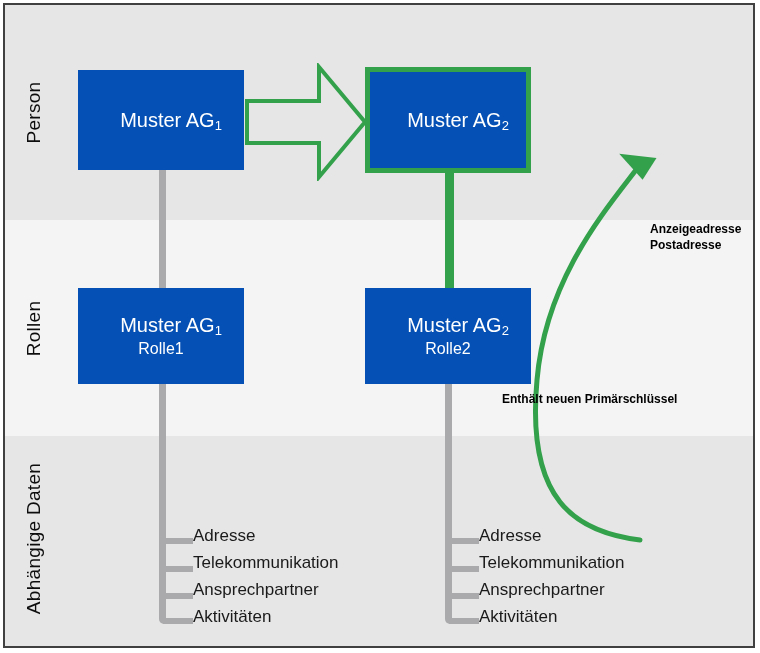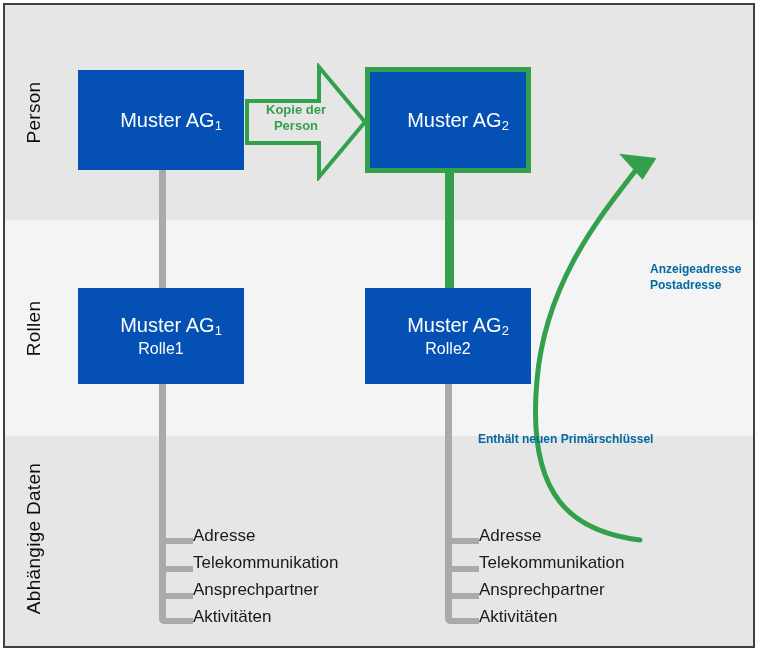--- a/index.html
+++ b/index.html
@@ -172,27 +172,26 @@
     width: 190px;
     height: 450px;
     pointer-events: none;
   }
 
   
   .green-note {
     position: absolute;
     font-size: 12px;
     font-weight: bold;
-    color: #0369a1;
+    color: #000000;
     line-height: 1.35;
     white-space: nowrap;
-    margin-top: 40px;
   }
   #note-anzeige { left: 645px; top: 216px; }
-  #note-primary { left: 450px; top: 386px; padding-left: 23px; }
+  #note-primary { left: 474px; top: 386px; padding-left: 23px; }
 </style>
 </head>
 <body>
 
 <div id="stage">
   <div id="frame">
 
     <div class="band" id="band-person"></div>
     <div class="band" id="band-rollen"></div>
     <div class="band" id="band-daten"></div>
@@ -258,24 +257,20 @@
     </div>
 
     <div class="box" id="box-rolle-2">
       <div class="title"><span>Muster AG</span><sub>2</sub></div>
       <div class="sub">Rolle2</div>
     </div>
 
     <svg id="copy-arrow" viewBox="0 0 122 118">
       <polygon points="2,38 74,38 74,4 120,59 74,114 74,80 2,80" fill="none" stroke="#33a14b" stroke-width="4" stroke-linejoin="miter"></polygon>
     </svg>
-    <div id="copy-arrow-label">
-      <div>Kopie der</div>
-      <div>Person</div>
-    </div>
 
     <div class="green-note" id="note-anzeige">
       <div>Anzeigeadresse</div>
       <div>Postadresse</div>
     </div>
 
     <div class="green-note" id="note-primary">Enthält neuen Primärschlüssel</div>
 
   </div>
 </div>

